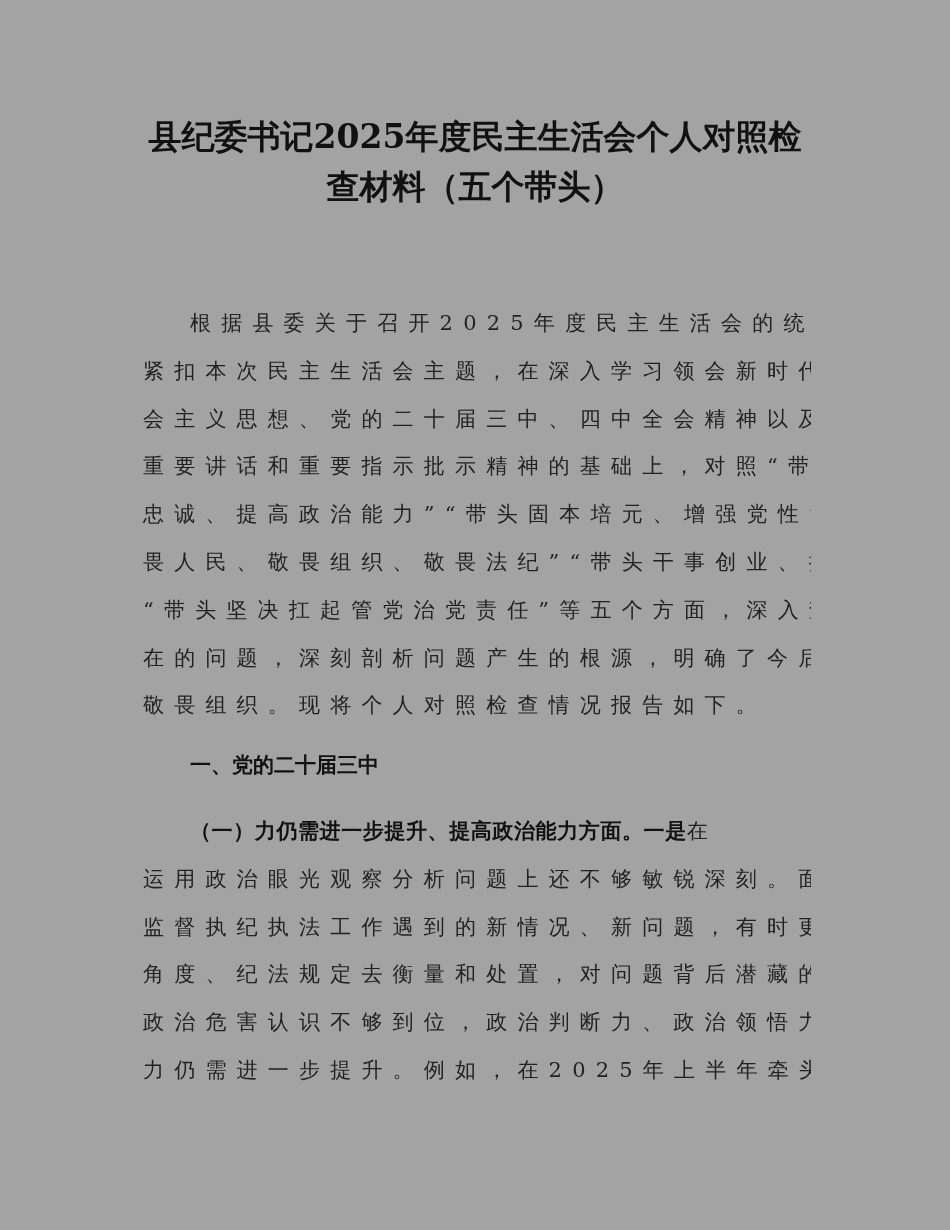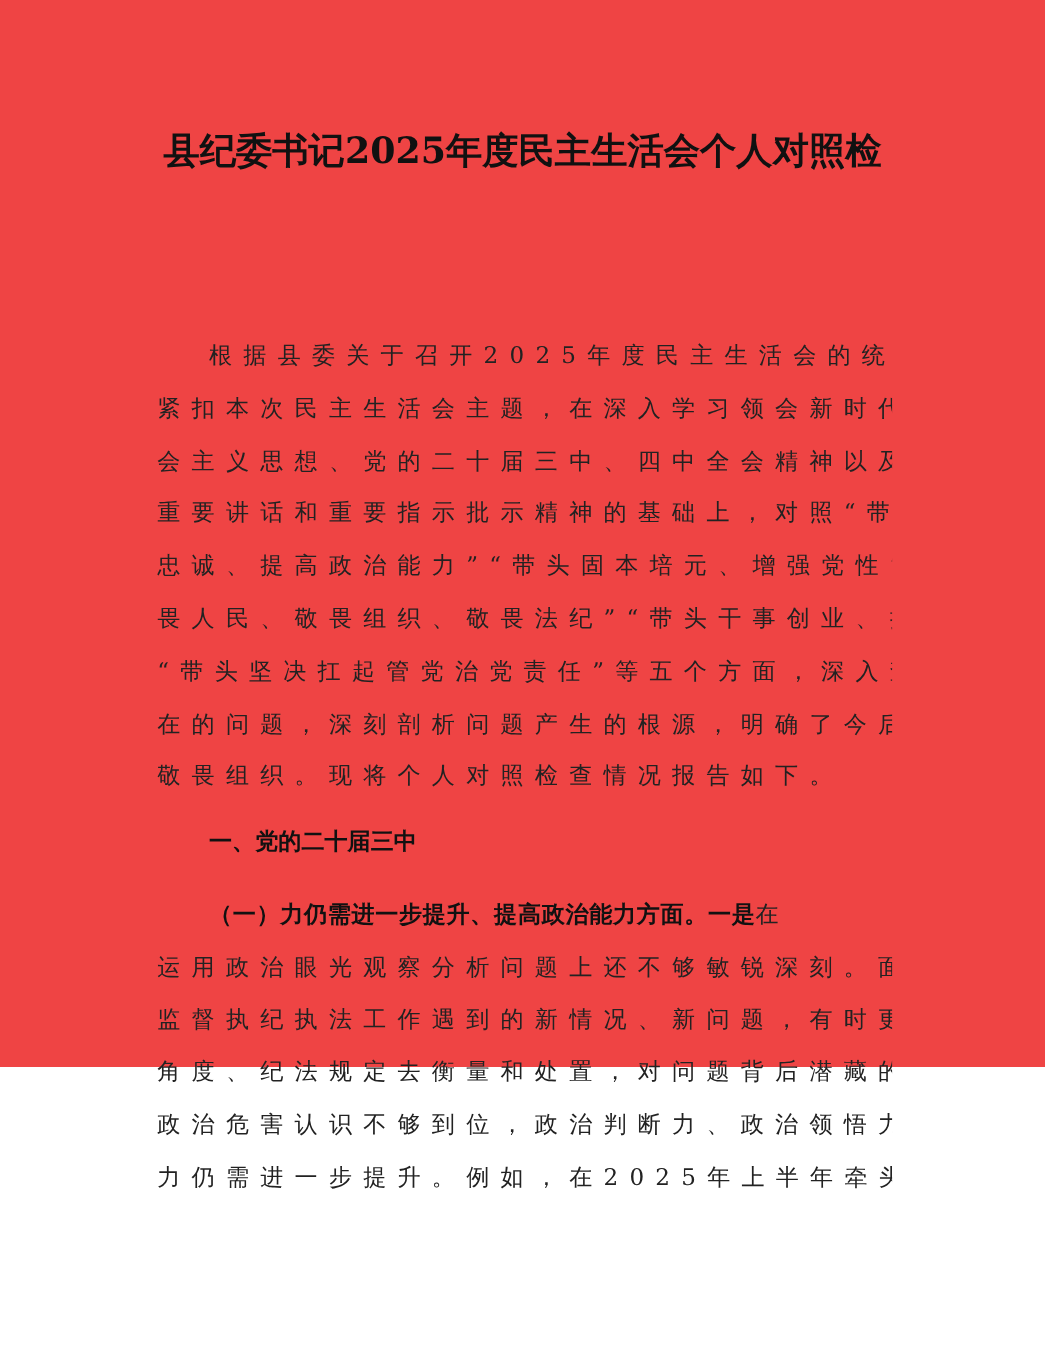--- a/index.html
+++ b/index.html
@@ -11,22 +11,22 @@
     width: 950px;
     height: 1230px;
     overflow: hidden;
     position: relative;
     color: #1a1a1a;
   }
   .page {
     position: absolute;
     left: 0; top: 0;
     width: 950px;
-    height: 970px;
-    background: #ef4444;
+    height: 1230px;
+    background: #a3a3a3;
   }
   .title {
     position: absolute;
     left: 140px;
     width: 670px;
     top: 112px;
     font-family: "DejaVu Serif", "Liberation Serif", serif;
     font-weight: bold;
     font-size: 33px;
     line-height: 50px;
@@ -75,20 +75,21 @@
   }
   .sub-rest { letter-spacing: 0; }
 </style>
 </head>
 <body>
 
 <div class="page">
 
   <h1 class="title">
     <span>县纪委书记2025年度民主生活会个人对照检</span>
+    <span>查材料（五个带头）</span>
   </h1>
 
   <div class="body">
 
     <p class="para">
       <span class="ln indent">根据县委关于召开2025年度民主生活会的统一部署，我</span>
       <span class="ln">紧扣本次民主生活会主题，在深入学习领会新时代中国特色社</span>
       <span class="ln">会主义思想、党的二十届三中、四中全会精神以及总书记系列</span>
       <span class="ln">重要讲话和重要指示批示精神的基础上，对照“带头强化政治</span>
       <span class="ln">忠诚、提高政治能力”“带头固本培元、增强党性”“带头敬</span>

